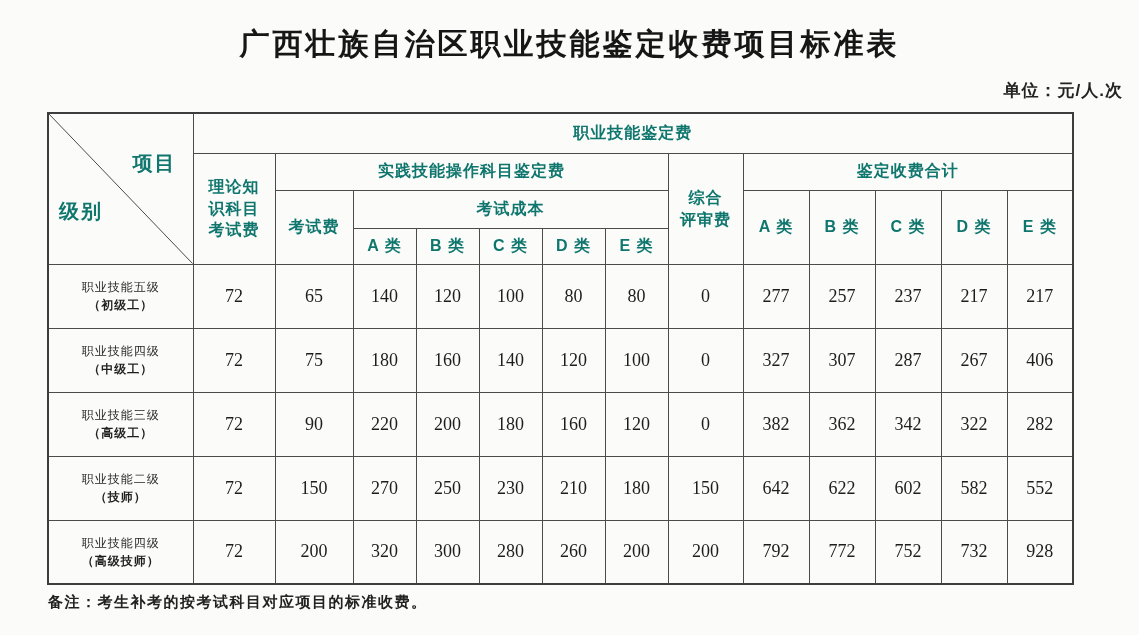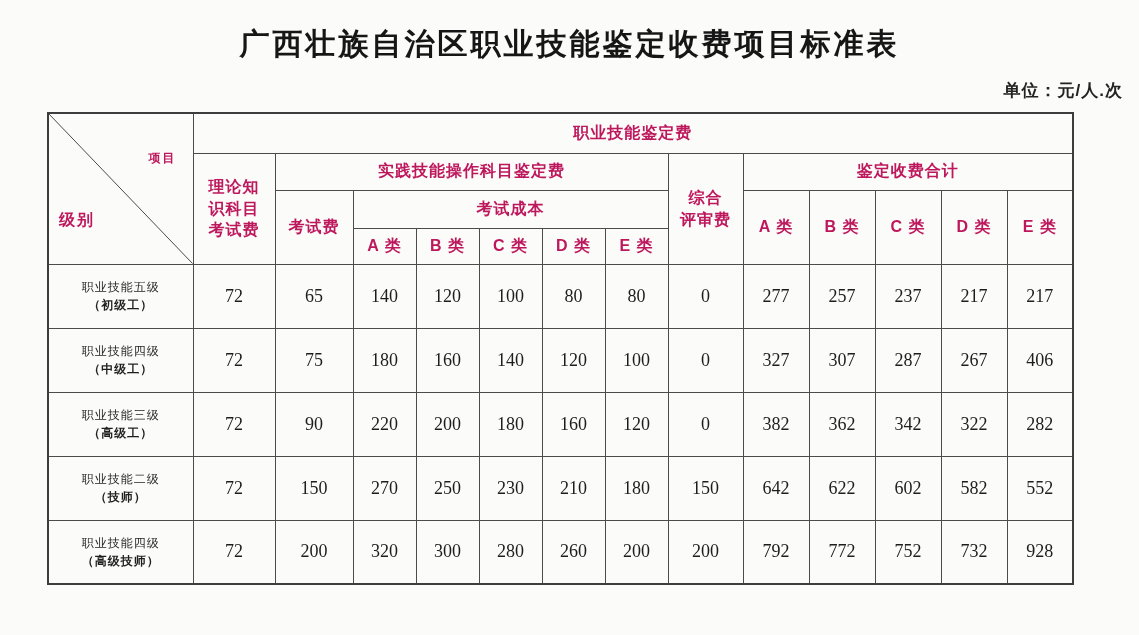--- a/index.html
+++ b/index.html
@@ -28,35 +28,35 @@
     width: 1025px;
     border-collapse: collapse; table-layout: fixed;
     border: 2px solid #3d3d3d;
   }
   .fee-table th, .fee-table td {
     border: 1px solid #4b4b4b;
     text-align: center; vertical-align: middle;
     padding: 2px;
   }
   .fee-table thead th {
-    font-size: 16px; font-weight: 700; letter-spacing: 1px; color: #be185d;
+    font-size: 16px; font-weight: 700; letter-spacing: 1px; color: #0f766e;
   }
   tr.h1 { height: 40px; }
   tr.h2 { height: 37px; }
   tr.h3 { height: 38px; }
   tr.h4 { height: 36px; }
   tbody tr { height: 64px; }
 
   .wrap { white-space: pre-line; line-height: 1.35; }
 
   
   th.corner { position: relative; padding: 0; }
   th.corner svg.diag { position: absolute; inset: 0; width: 100%; height: 100%; display: block; }
-  .corner-top  { position: absolute; top: 36px;  right: 16px; font-size: 12px; font-weight: 700; letter-spacing: 2px; }
-  .corner-bottom { position: absolute; top: 84px; left: 10px; font-size: 16px; font-weight: 700; letter-spacing: 2px; margin-top: 12px; }
+  .corner-top  { position: absolute; top: 36px;  right: 16px; font-size: 20px; font-weight: 700; letter-spacing: 2px; }
+  .corner-bottom { position: absolute; top: 84px; left: 10px; font-size: 20px; font-weight: 700; letter-spacing: 2px; }
 
   
   th.level {
     font-weight: 400; font-size: 12px; letter-spacing: 1px;
     line-height: 1.5; color: #1f1f1f;
   }
   th.level .lvl-sub { display: block; font-weight: bold; }
   td.num {
     font-family: "Liberation Serif", serif;
     font-size: 18px; color: #1d1d1d;
@@ -207,14 +207,15 @@
         <td class="num">200</td>
         <td class="num">792</td>
         <td class="num">772</td>
         <td class="num">752</td>
         <td class="num">732</td>
         <td class="num">928</td>
       </tr>
     </tbody>
   </table>
 
+  <div class="footnote">备注：考生补考的按考试科目对应项目的标准收费。</div>
 
 </div>
 
 </body></html>

